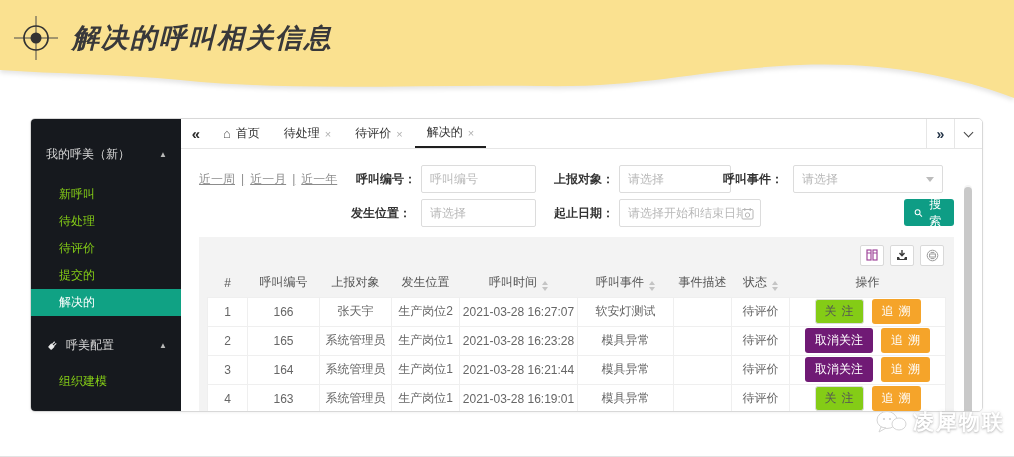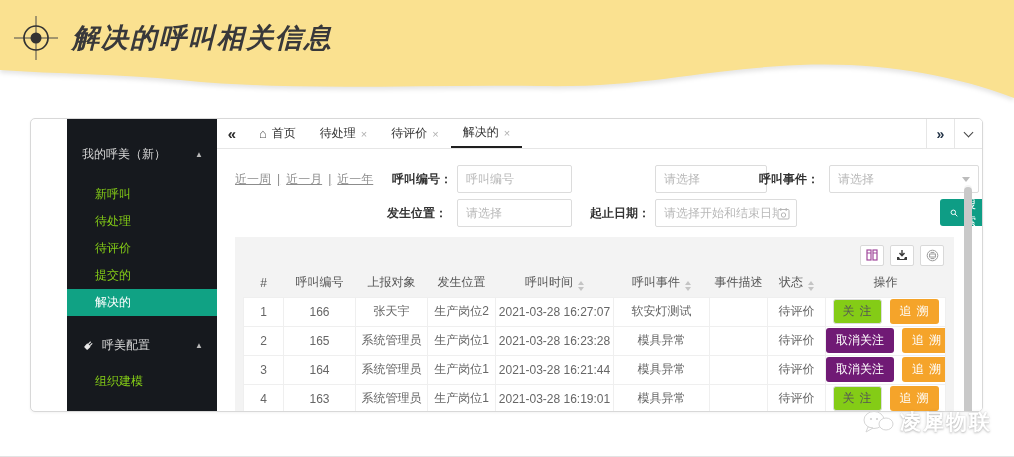--- a/index.html
+++ b/index.html
@@ -16,21 +16,21 @@
   .banner svg.wave { position:absolute; top:0; left:0; filter: drop-shadow(0 3px 2px rgba(0,0,0,.10)); }
   .banner-inner { position:absolute; top:16px; left:14px; display:flex; align-items:center; gap:14px; }
   .banner-title { font-size:27px; font-weight:bold; font-style:italic; color:#38383a; letter-spacing:2px; }
   
   .window {
     position:absolute; left:30px; top:118px; width:953px; height:294px;
     border:1px solid #d8d8d8; border-radius:5px; background:#fff;
     display:flex; overflow:hidden; box-shadow:0 1px 3px rgba(0,0,0,.05);
   }
   
-  .sidebar { width:150px; flex:0 0 150px; background:#16191e; color:#c9c9c9; font-size:12px; padding-top:22px;margin-left:36px; }
+  .sidebar { width:150px; flex:0 0 150px; background:#16191e; color:#c9c9c9; font-size:12px; padding-top:22px; }
   .side-group-header { height:26px; display:flex; align-items:center; padding:0 14px 0 15px; color:#d6d6d6; cursor:pointer; }
   .side-group-header .grow { flex:1; }
   .side-arrow { font-size:8px; color:#b9b9b9; }
   .side-items { margin-top:14px; }
   .side-item { height:27px; line-height:27px; padding-left:28px; cursor:pointer; color:#84cc16; }
   .side-item.active { background:#10a284; color:#ffffff; }
   .side-group2 { margin-top:16px; }
   .side-group2 .plug { width:13px; height:13px; margin-right:7px; }
   .side-items2 { margin-top:10px; }
   
@@ -78,21 +78,21 @@
   .sort .up { border-bottom:4px solid #c4c4c4; }
   .sort .dn { border-top:4px solid #c4c4c4; }
   .btn { display:inline-block; border-radius:3px; font-size:12px; padding:3px 9px; cursor:pointer; border:1px solid transparent; font-family:inherit; }
   .btn.outline { background:#84cc16; border-color:#dcdcdc; color:#555; letter-spacing:5px; padding-right:4px; }
   .btn.teal { background:#701a75; color:#fff; }
   .btn.orange { background:#f5a42a; color:#fff; letter-spacing:5px; padding-right:4px; margin-left:8px; }
   
   .scrollbar { position:absolute; top:36px; right:10px; width:8px; height:244px; background:#f5f5f5; border-radius:4px; }
   .scroll-thumb { position:absolute; top:2px; left:0; width:8px; height:228px; background:#c9c9c9; border-radius:4px; cursor:grab; }
   
-  .watermark { position:absolute; right:22px; bottom:20px; display:flex; align-items:center; gap:6px; }
+  .watermark { position:absolute; right:9px; bottom:20px; display:flex; align-items:center; gap:6px; }
   .watermark-text { font-size:21px; font-weight:bold; color:#ffffff;
     text-shadow:0 0 1px #cfcfcf, 0 1px 2px rgba(0,0,0,.22), 0 0 4px rgba(0,0,0,.12); letter-spacing:2px; }
 </style>
 </head>
 <body>
 
 <div class="banner">
   <svg class="wave" width="1014" height="106" viewBox="0 0 1014 106">
     <path d="M0,0 H1014 V98 C950,74 880,62 800,65 C700,69 645,88 540,86 C420,84 300,92 180,80 C120,74 55,74 0,70 Z" fill="#fae190"></path>
   </svg>
@@ -168,20 +168,21 @@
 
     <div class="content">
 
       <div class="filters">
         <div class="quick-links">
           <span class="ql">近一周</span><span class="sep">|</span><span class="ql">近一月</span><span class="sep">|</span><span class="ql">近一年</span>
         </div>
 
         <div class="f-label" style="left:147px; top:6px;">呼叫编号：</div>
         <input class="f-input" style="left: 222px; top: 6px; width: 115px;" placeholder="呼叫编号">
+        <div class="f-label" style="left:345px; top:6px;">上报对象：</div>
         <input class="f-input" style="left: 420px; top: 6px; width: 112px;" placeholder="请选择">
         <div class="f-label" style="left:514px; top:6px;">呼叫事件：</div>
         <div class="f-select" style="left:594px; top:6px; width:150px;">
           <span>请选择</span>
           <span class="grow"></span>
           <span class="caret"></span>
         </div>
 
         <div class="f-label" style="left:147px; top:40px;text-align:center;">发生位置：</div>
         <input class="f-input" style="left: 222px; top: 40px; width: 115px;" placeholder="请选择">

